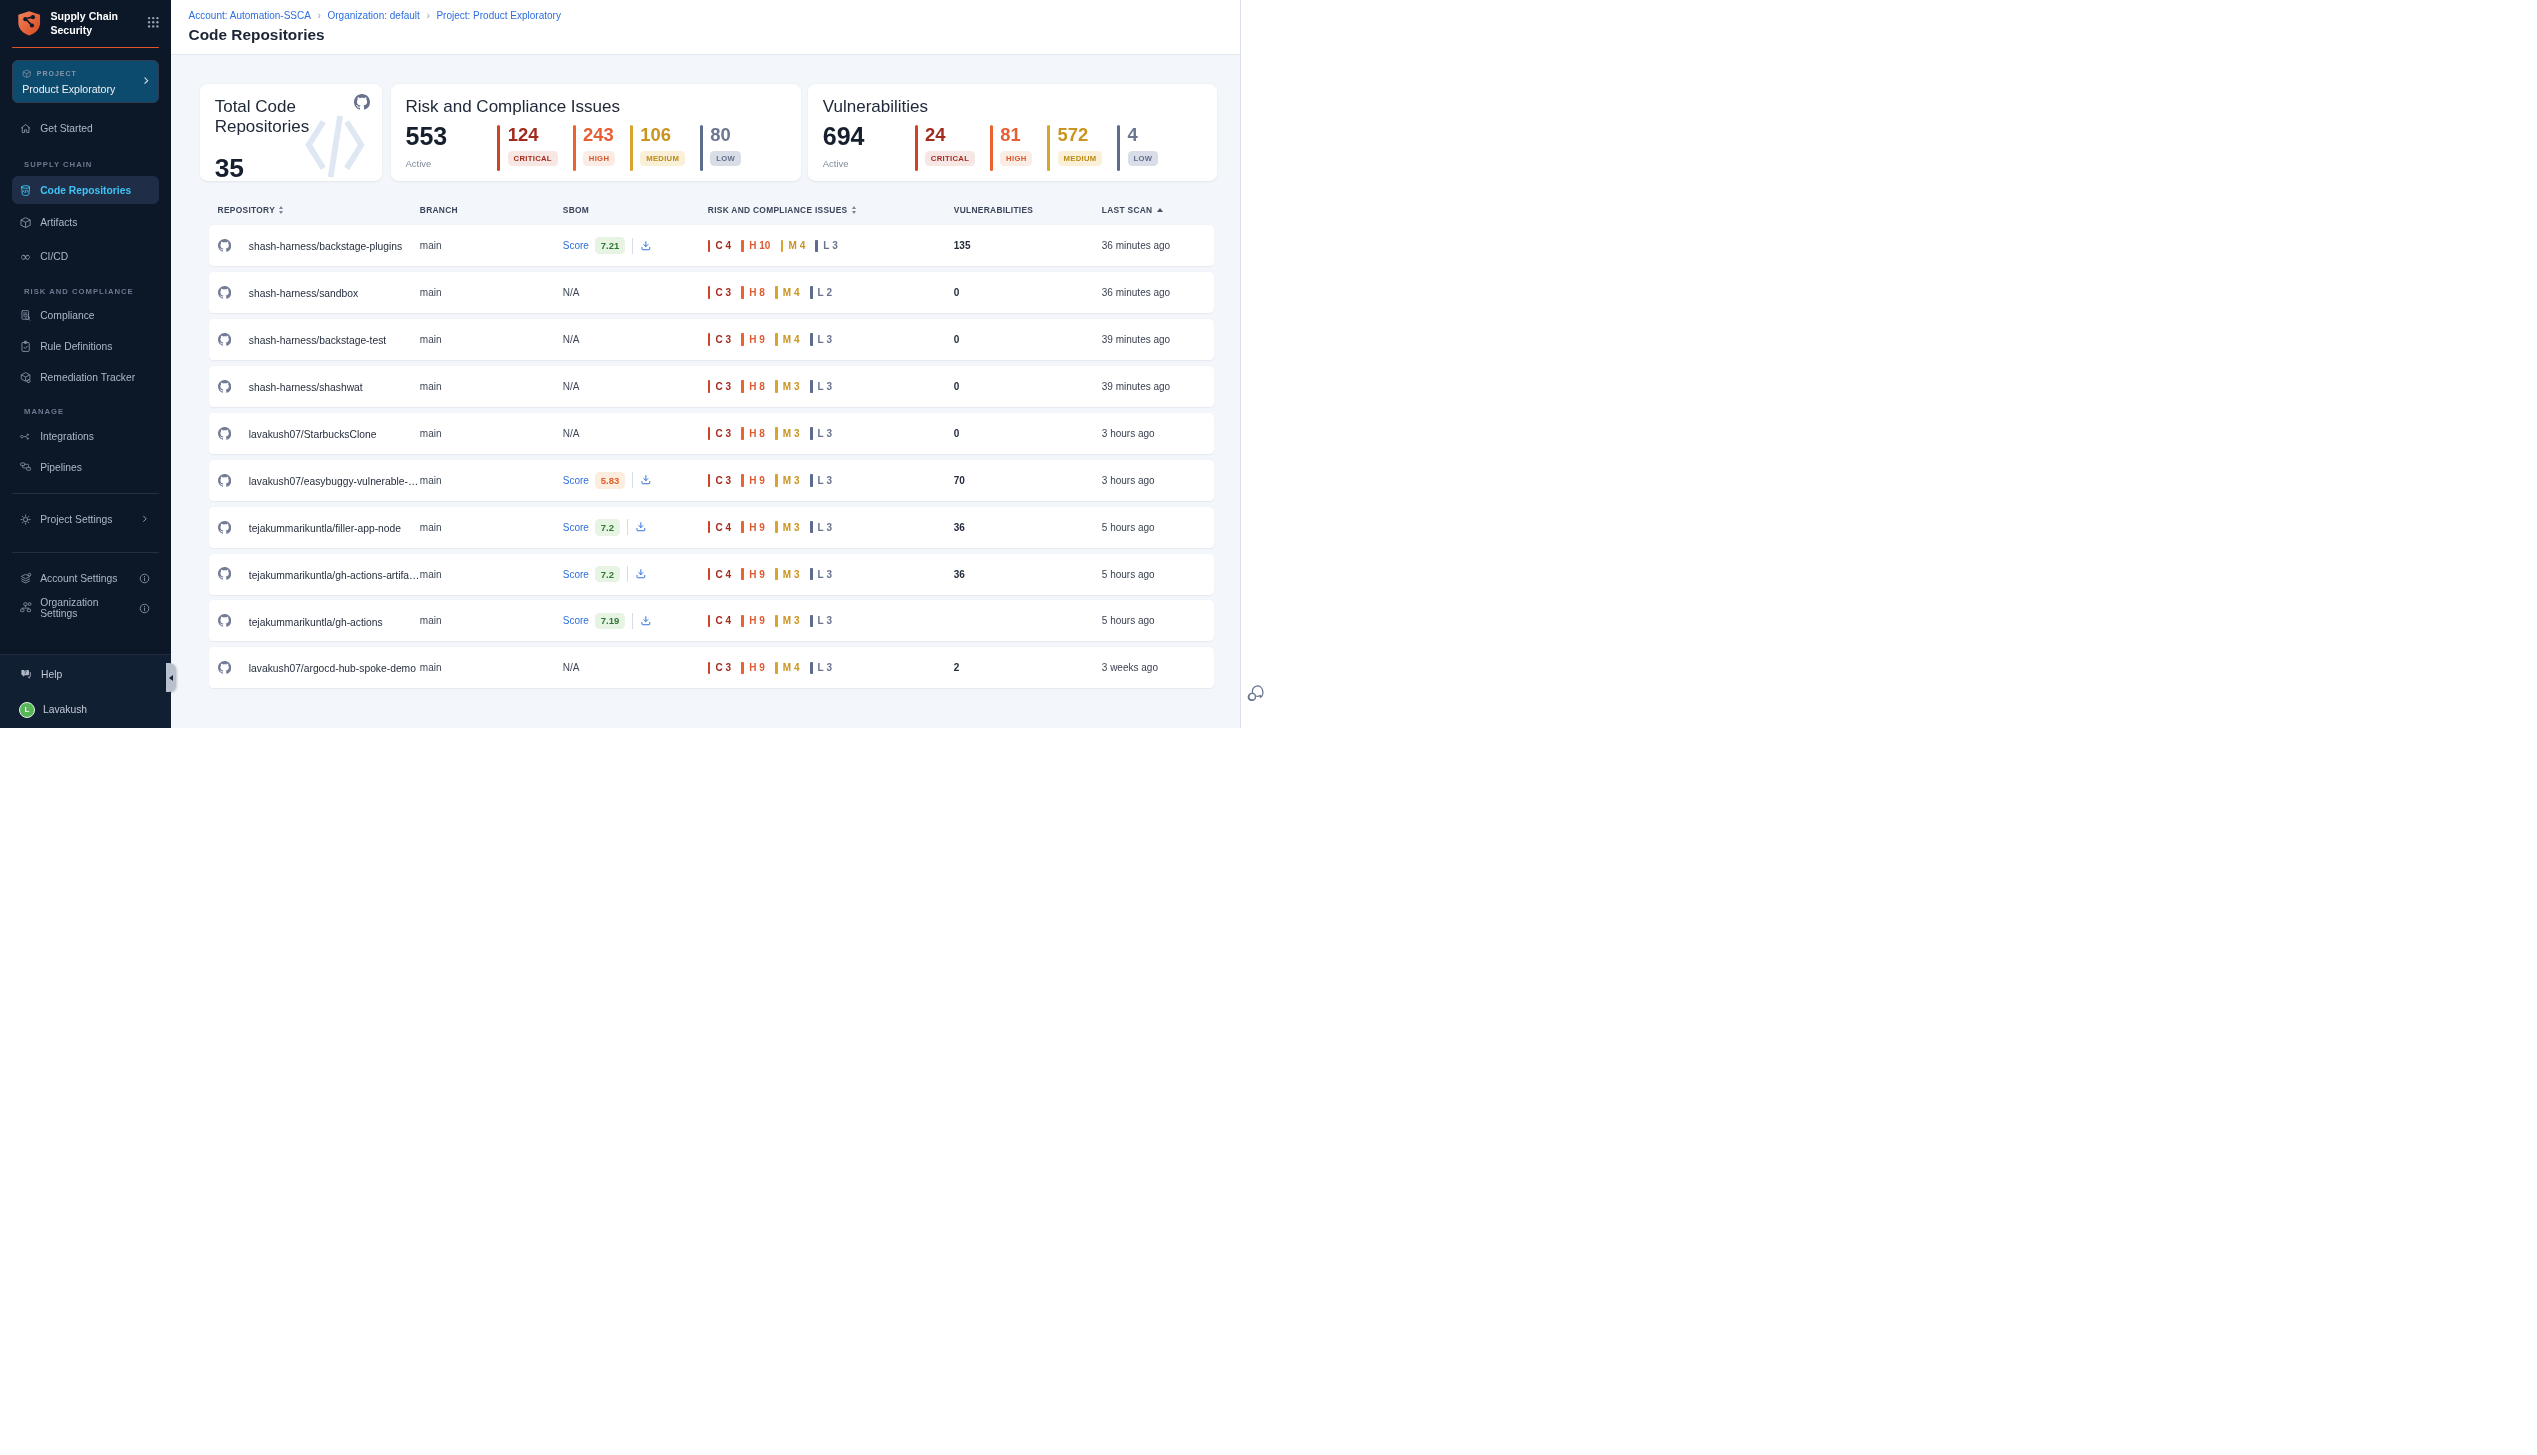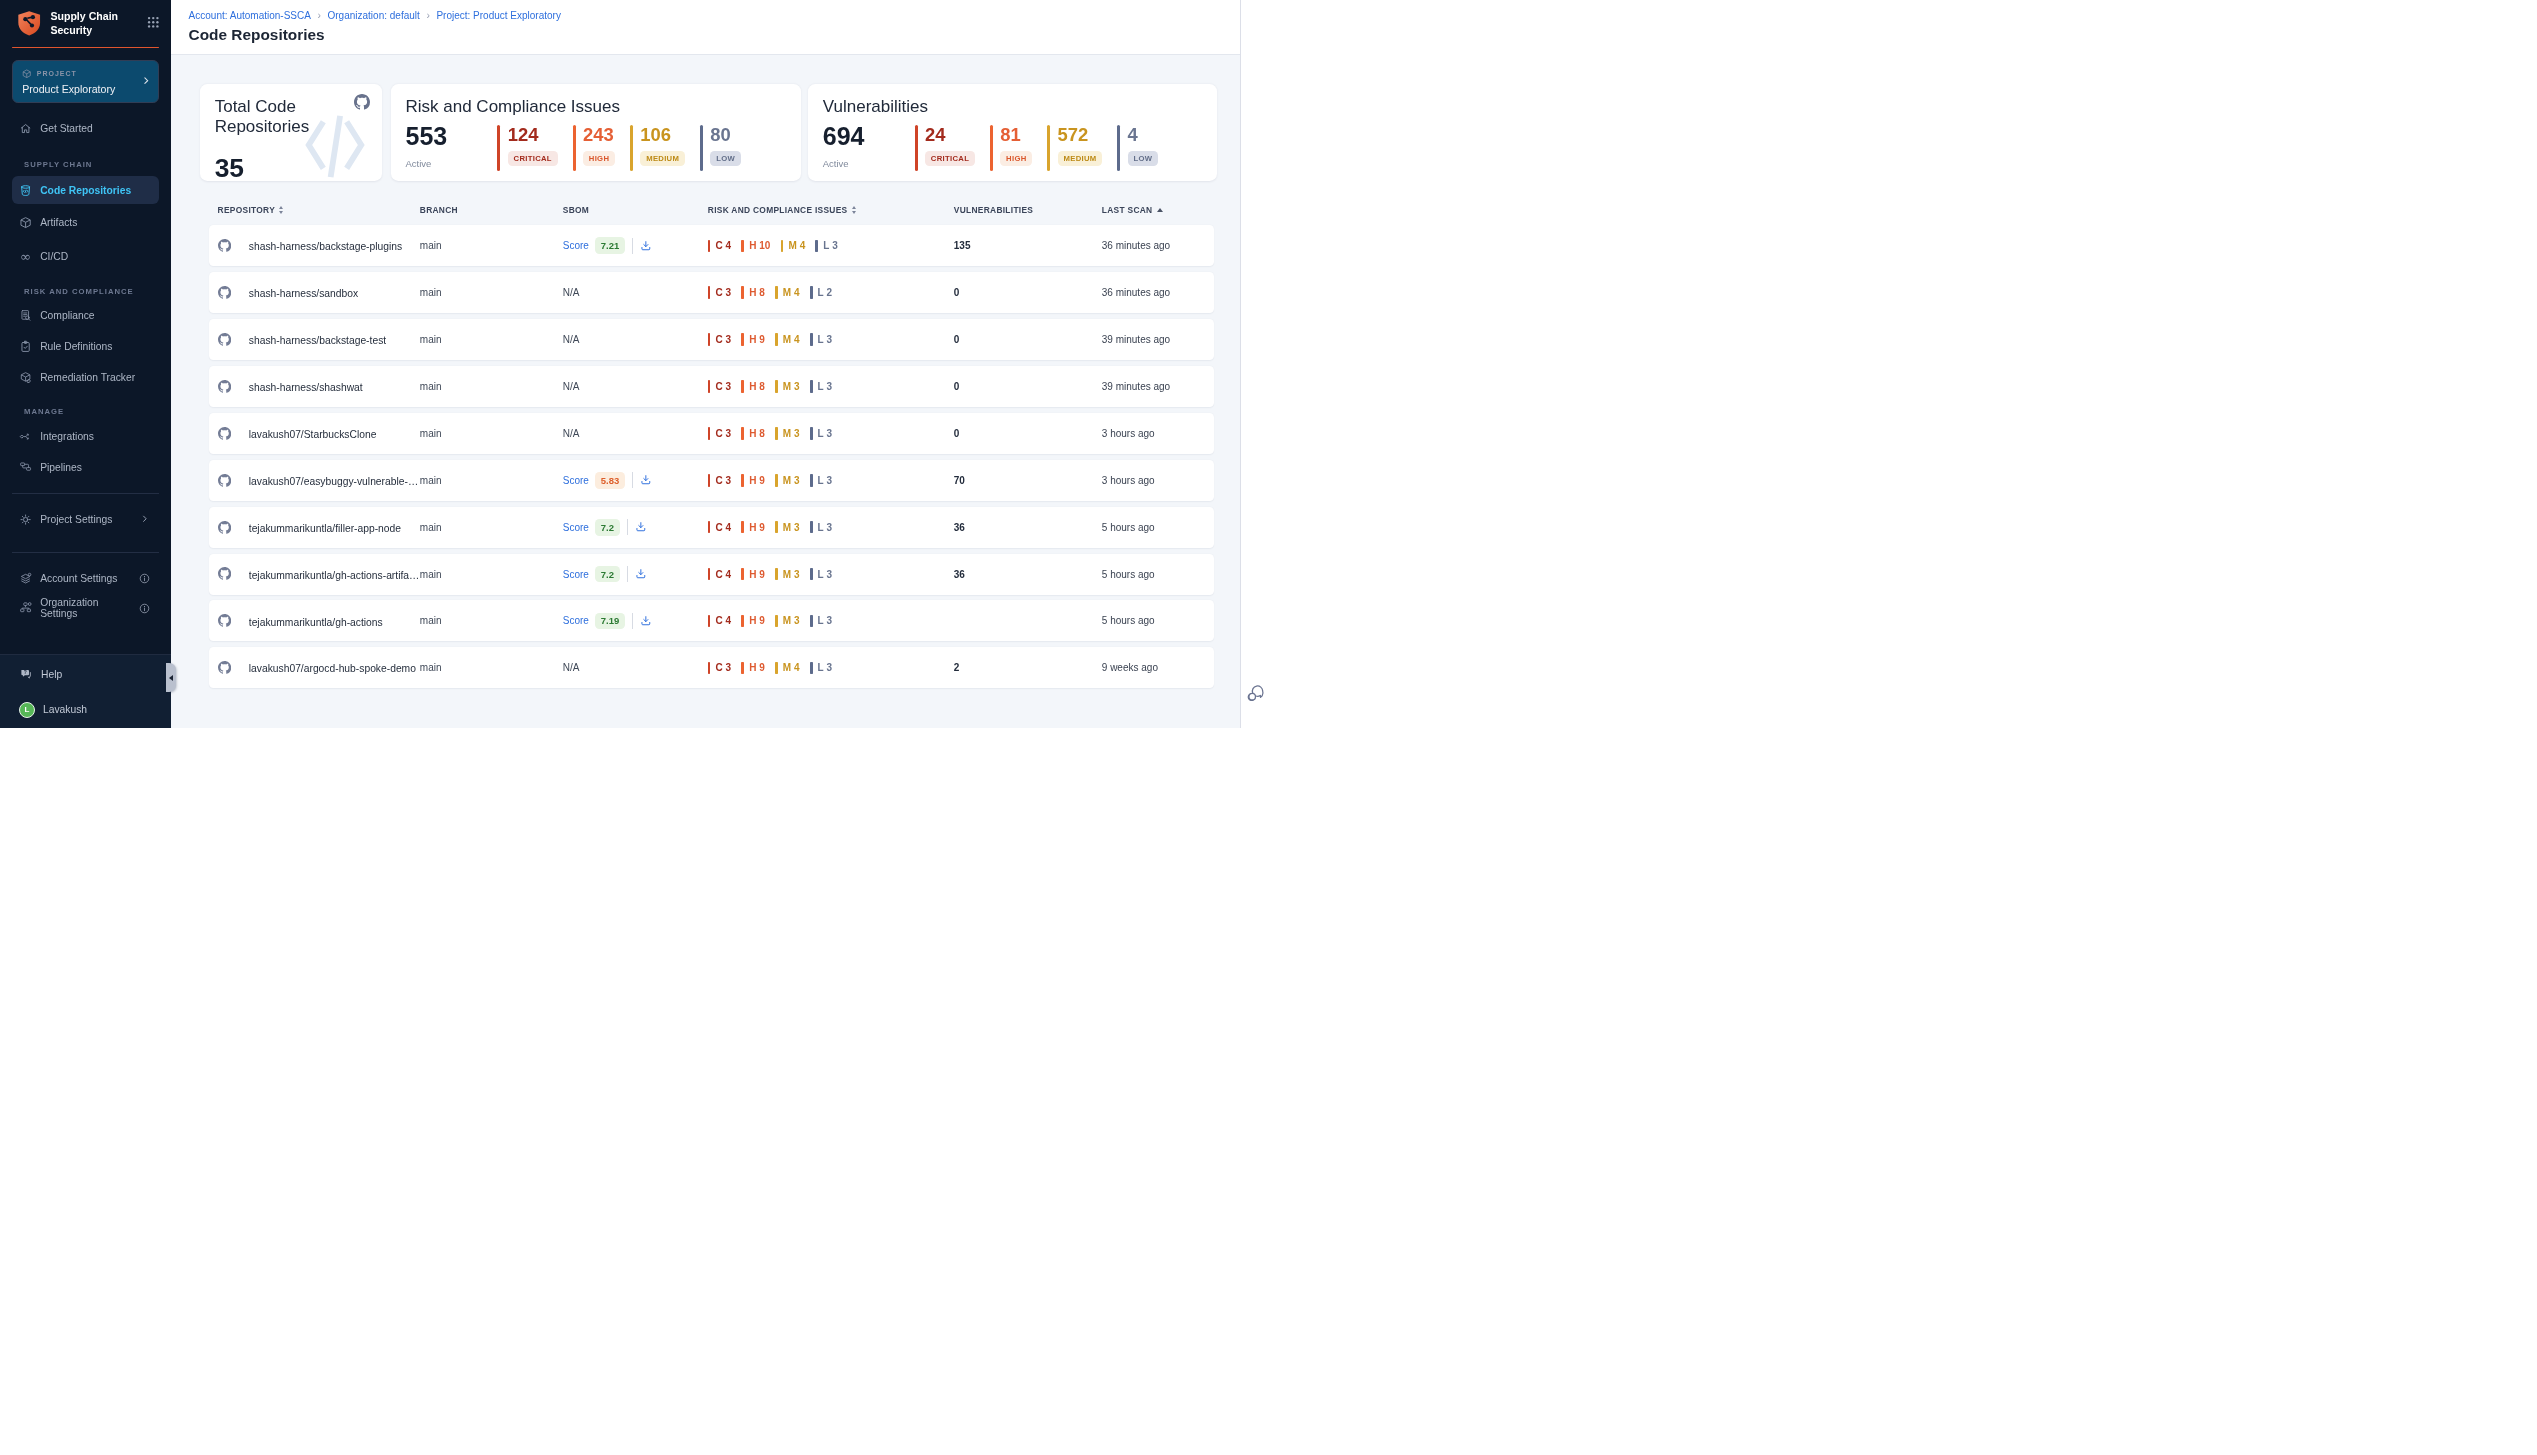--- a/index.html
+++ b/index.html
@@ -891,21 +891,21 @@
                   <span class="chip-letter">M</span>
                   <span class="chip-num">4</span>
                 </span>
                 <span class="chip sev-3">
                   <span class="chip-bar"></span>
                   <span class="chip-letter">L</span>
                   <span class="chip-num">3</span>
                 </span>
               </div>
     <div class="td td-vulns">2</div>
-    <div class="td td-last">9 weeks ago</div>
+    <div class="td td-last">3 weeks ago</div>
   </div>
 </div>
       </div>
 
     </div>
   </main>
 
   <div class="right-rail">
     <span class="chat-fab">
       <svg width="20.6" height="20.6" viewBox="0 0 28 28" fill="none" stroke="currentColor" stroke-width="1.7" stroke-linejoin="round">

